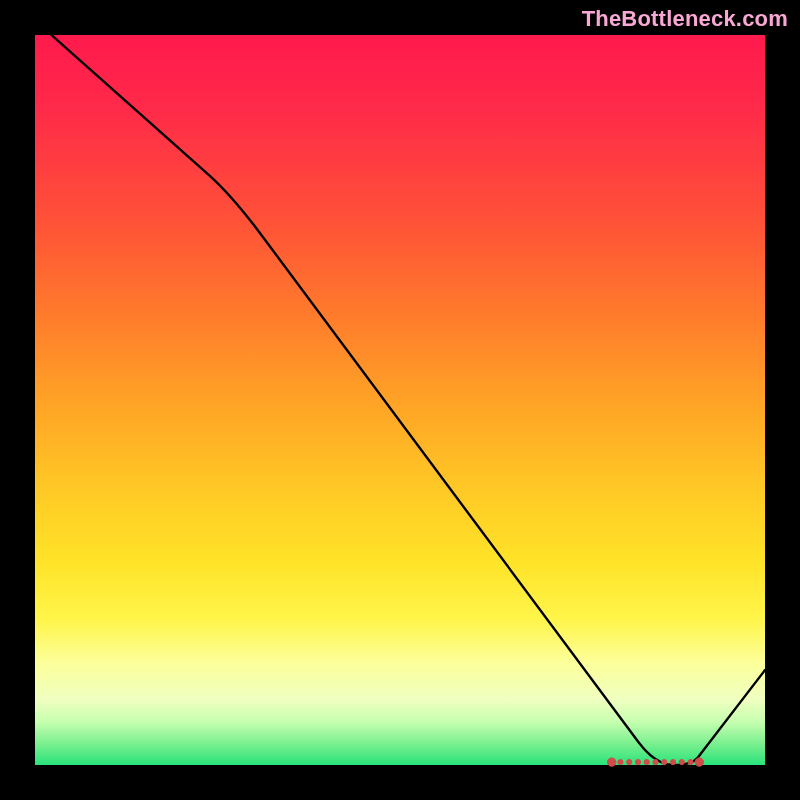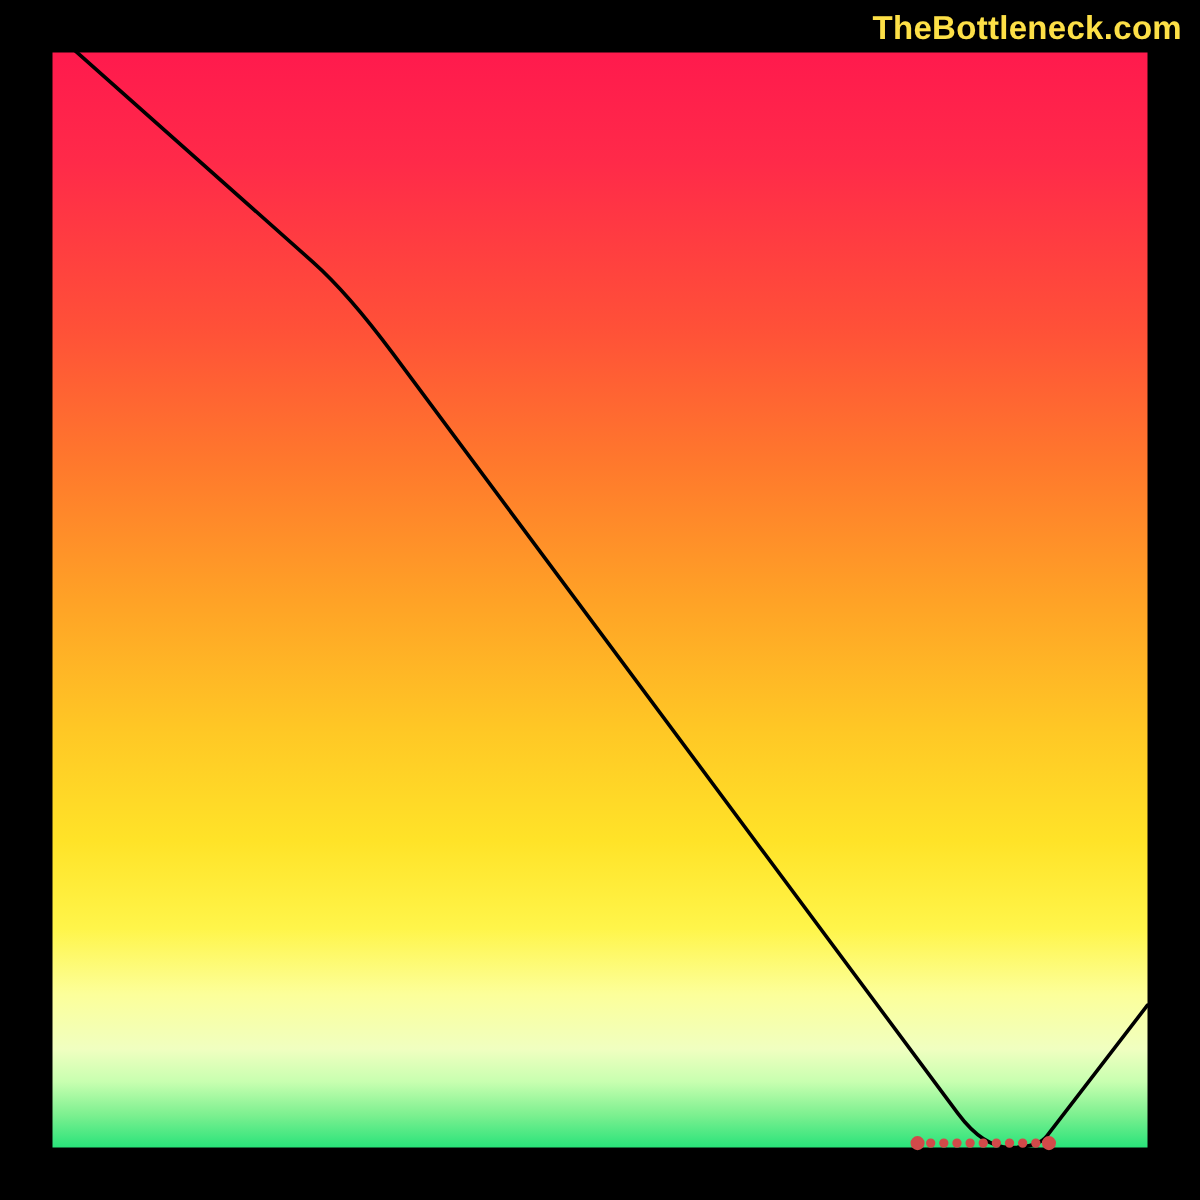--- a/index.html
+++ b/index.html
@@ -38,21 +38,21 @@
       #f0ffc0 91%,
       #c8ffb0 94%,
       #7df090 97%,
       #29e37a 100%
     );
   }
   .attribution {
     position: absolute;
     top: 6px;
     right: 12px;
-    color: #fde047;
+    color: #f9a8d4;
     font-size: 22px;
     font-weight: 600;
     letter-spacing: 0.2px;
     user-select: none;
   }
   svg.overlay {
     position: absolute;
     left: 35px;
     top: 35px;
     width: 730px;

